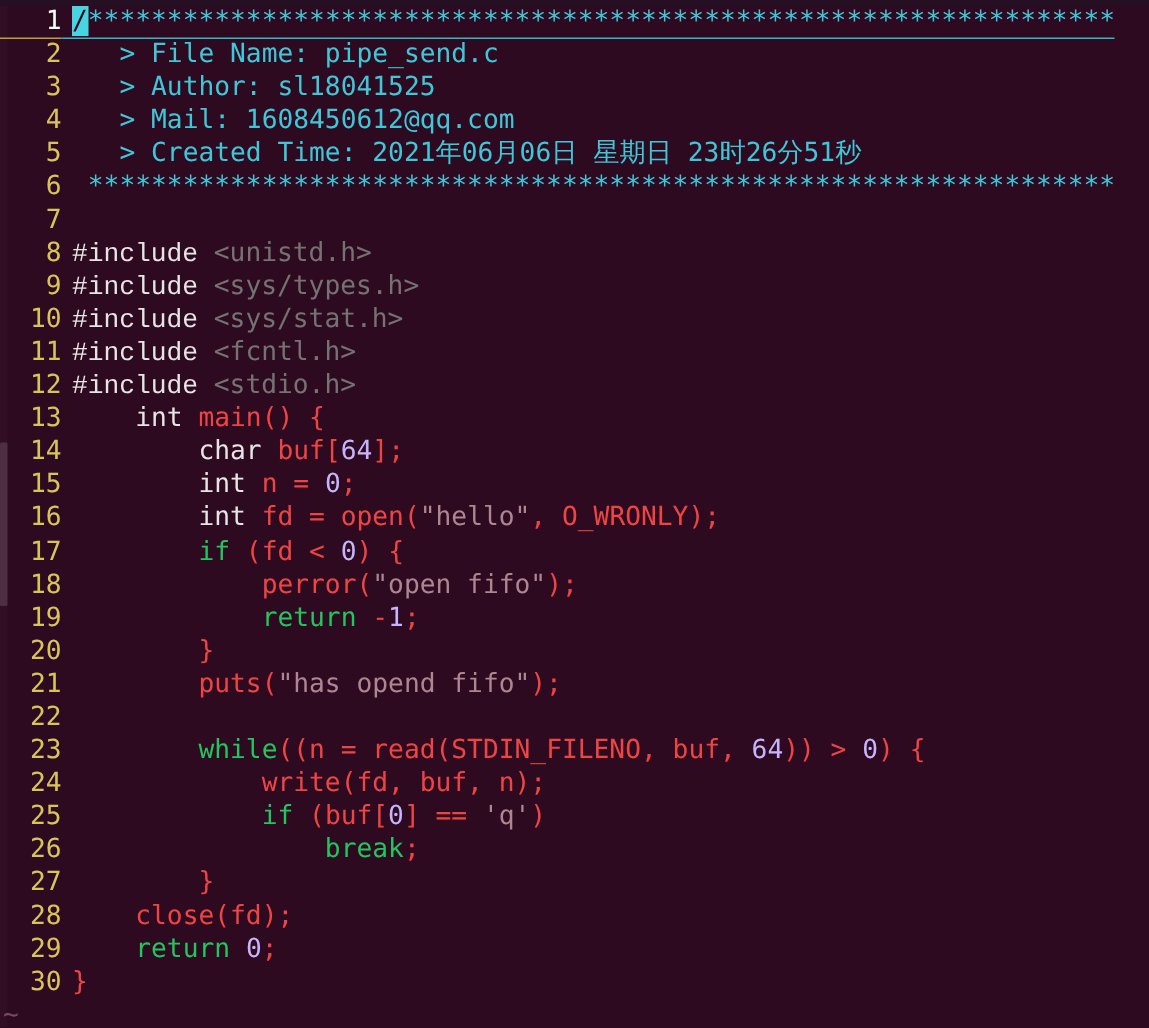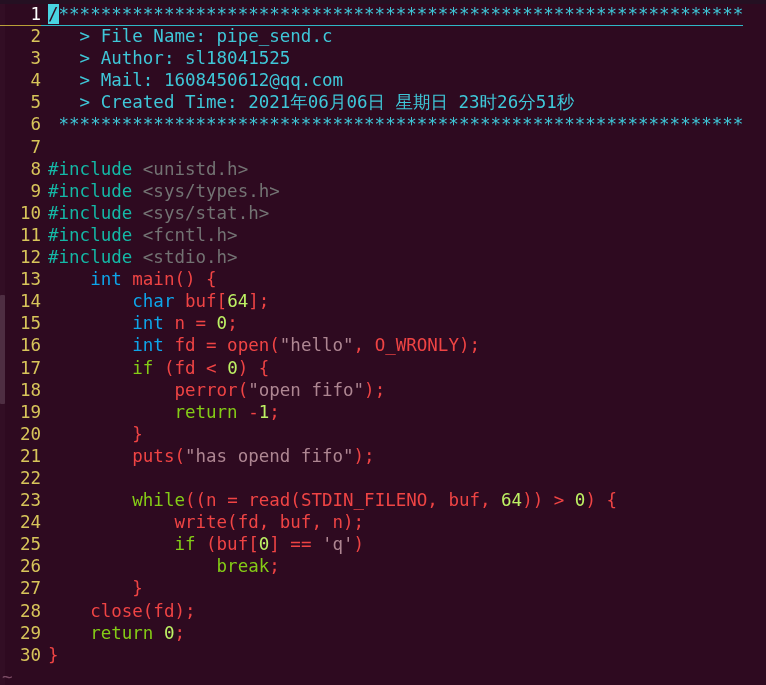--- a/index.html
+++ b/index.html
@@ -65,25 +65,25 @@
     box-sizing: border-box;
   }
   .tilde-row .gutter {
     color: #7a4a63;
     width: 41px;
     text-align: left;
     padding-left: 2px;
   }
   
   .c-comment   { color: #3fc7d8; }
-  .c-preproc   { color: #14b8a6; }
+  .c-preproc   { color: #e5e5e5; font-family: Liberation Mono, monospace; }
   .c-header    { color: #737373; }
-  .c-type      { color: #0ea5e9; }
-  .c-stmt      { color: #84cc16; }
-  .c-num       { color: #bef264; }
+  .c-type      { color: #e5e5e5; }
+  .c-stmt      { color: #22c55e; }
+  .c-num       { color: #c4b5fd; }
   .c-str       { color: #ae8692; }
   .c-plain     { color: #ef4444; }
   .cursor {
     background: #49d4e2;
     color: #2e0a20;
   }
   
   #scrollbar-track {
     position: absolute;
     left: 0; top: 0; bottom: 0;

